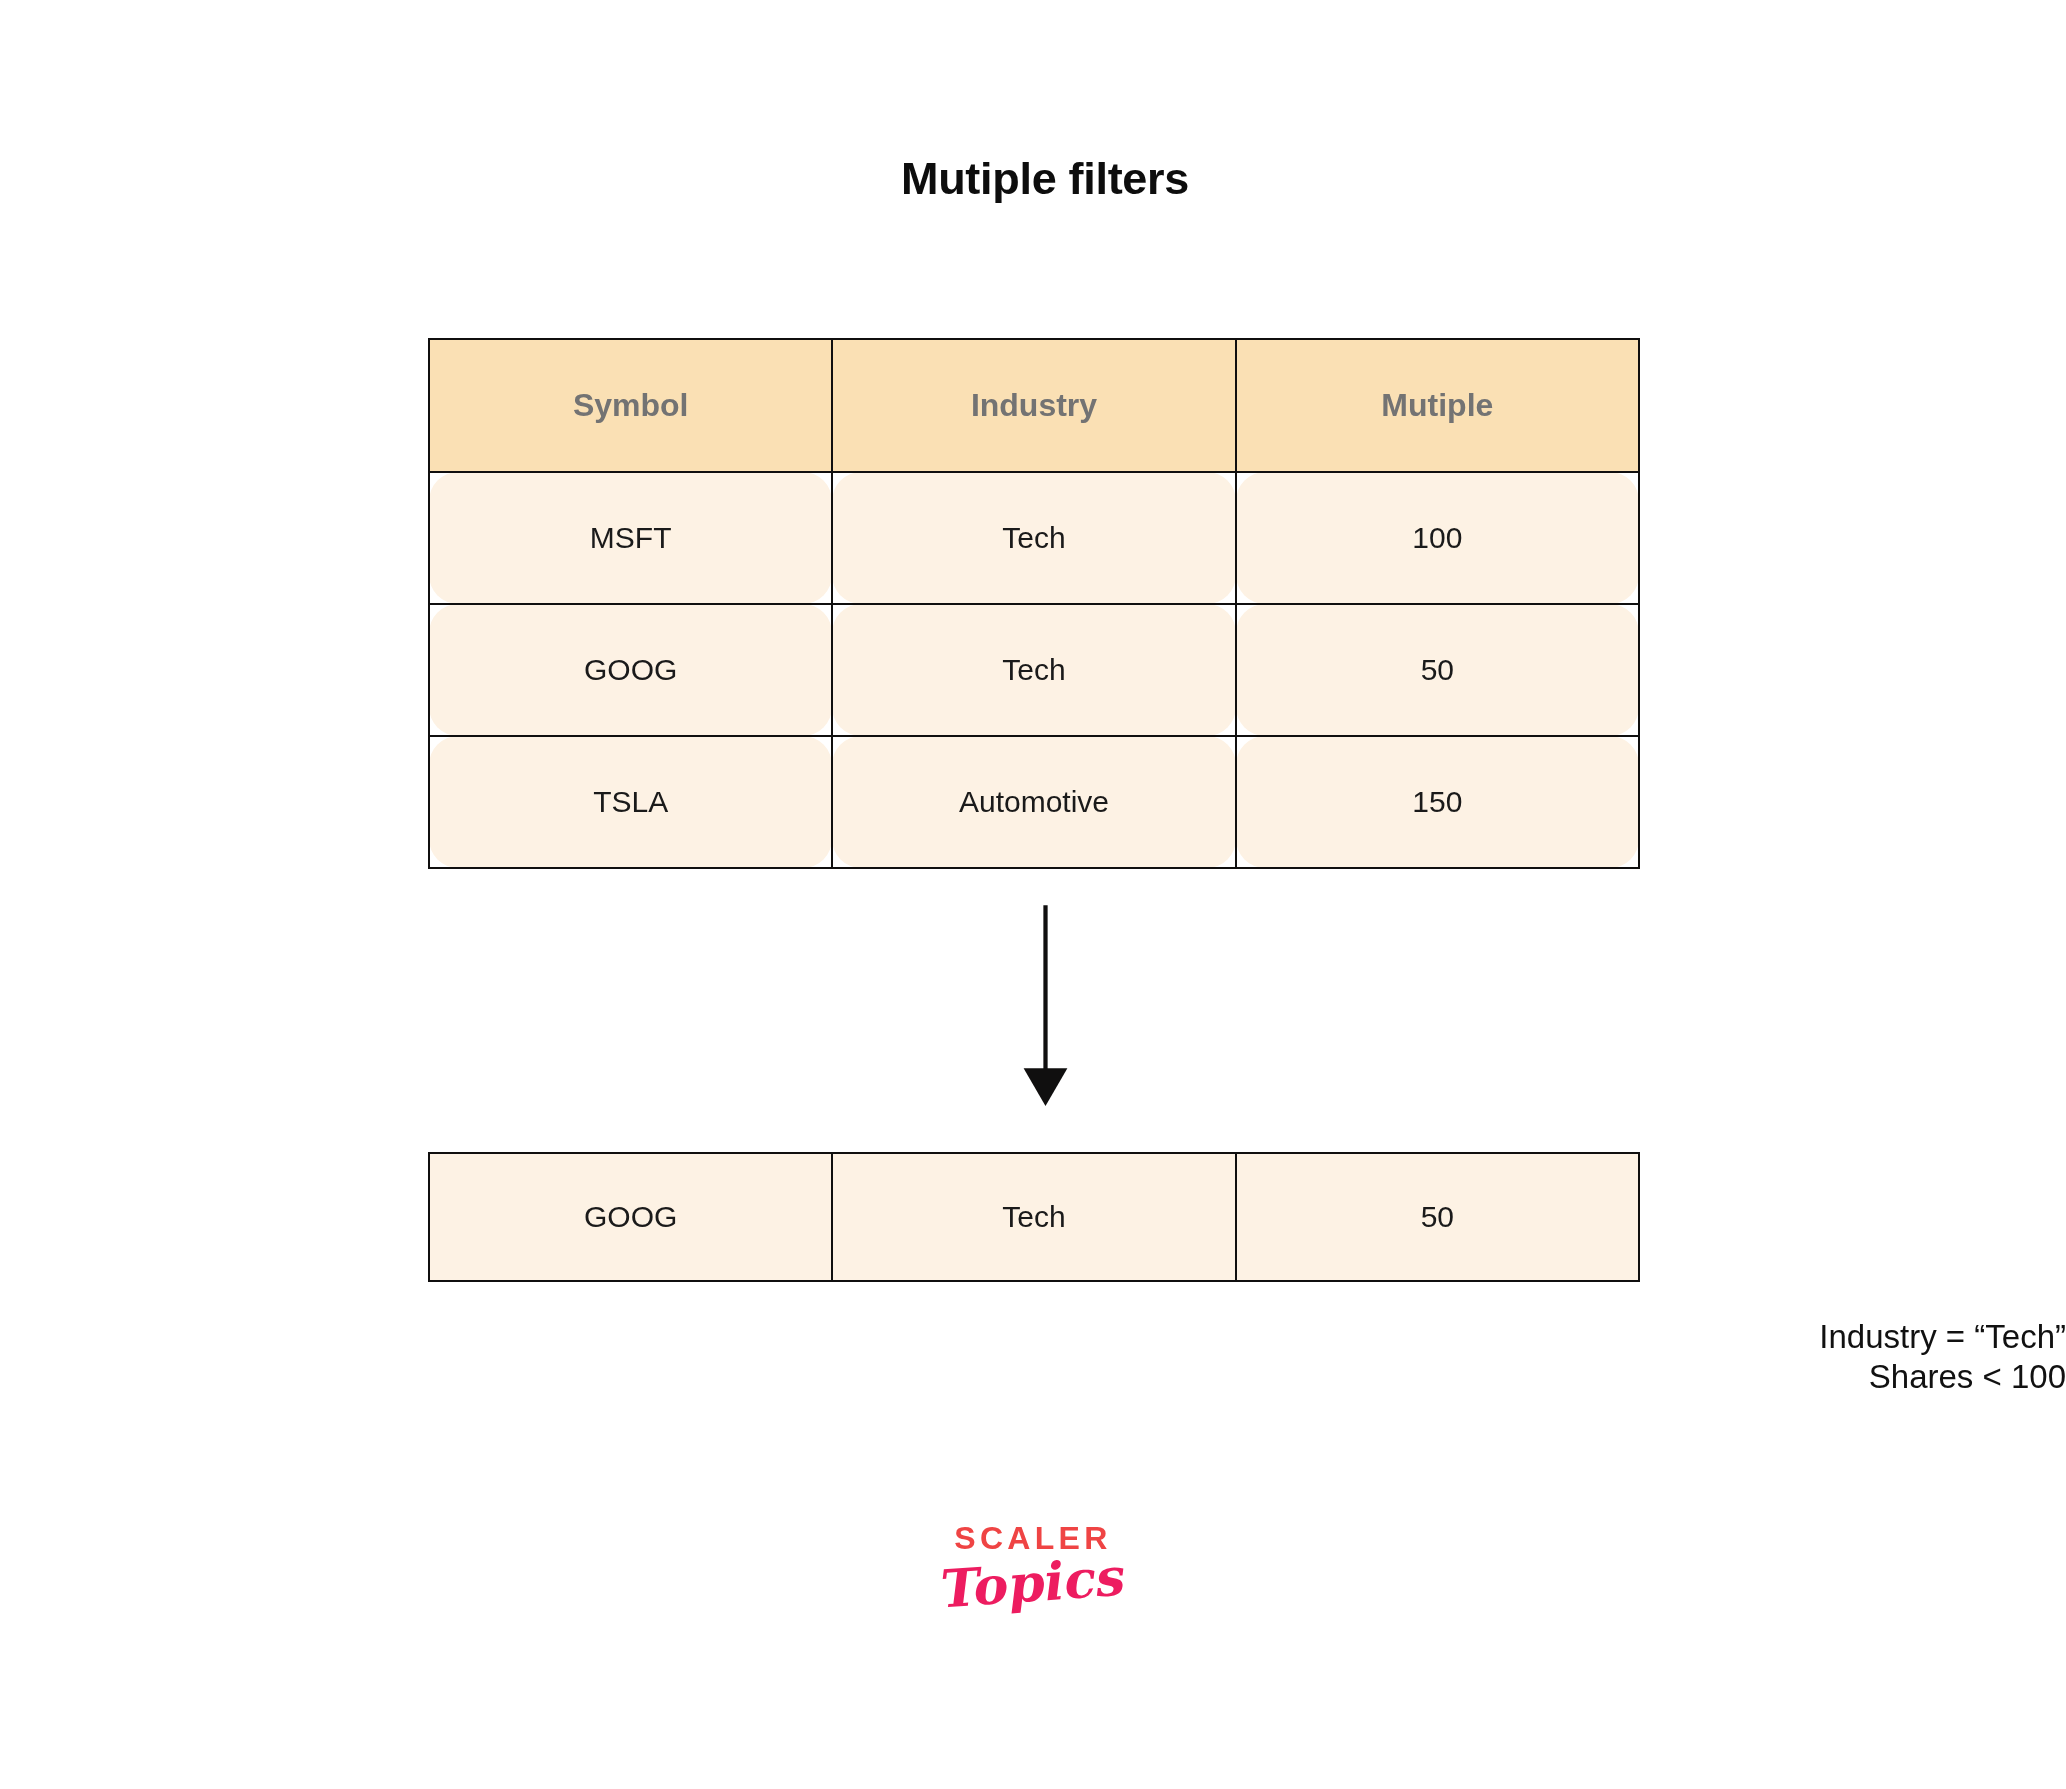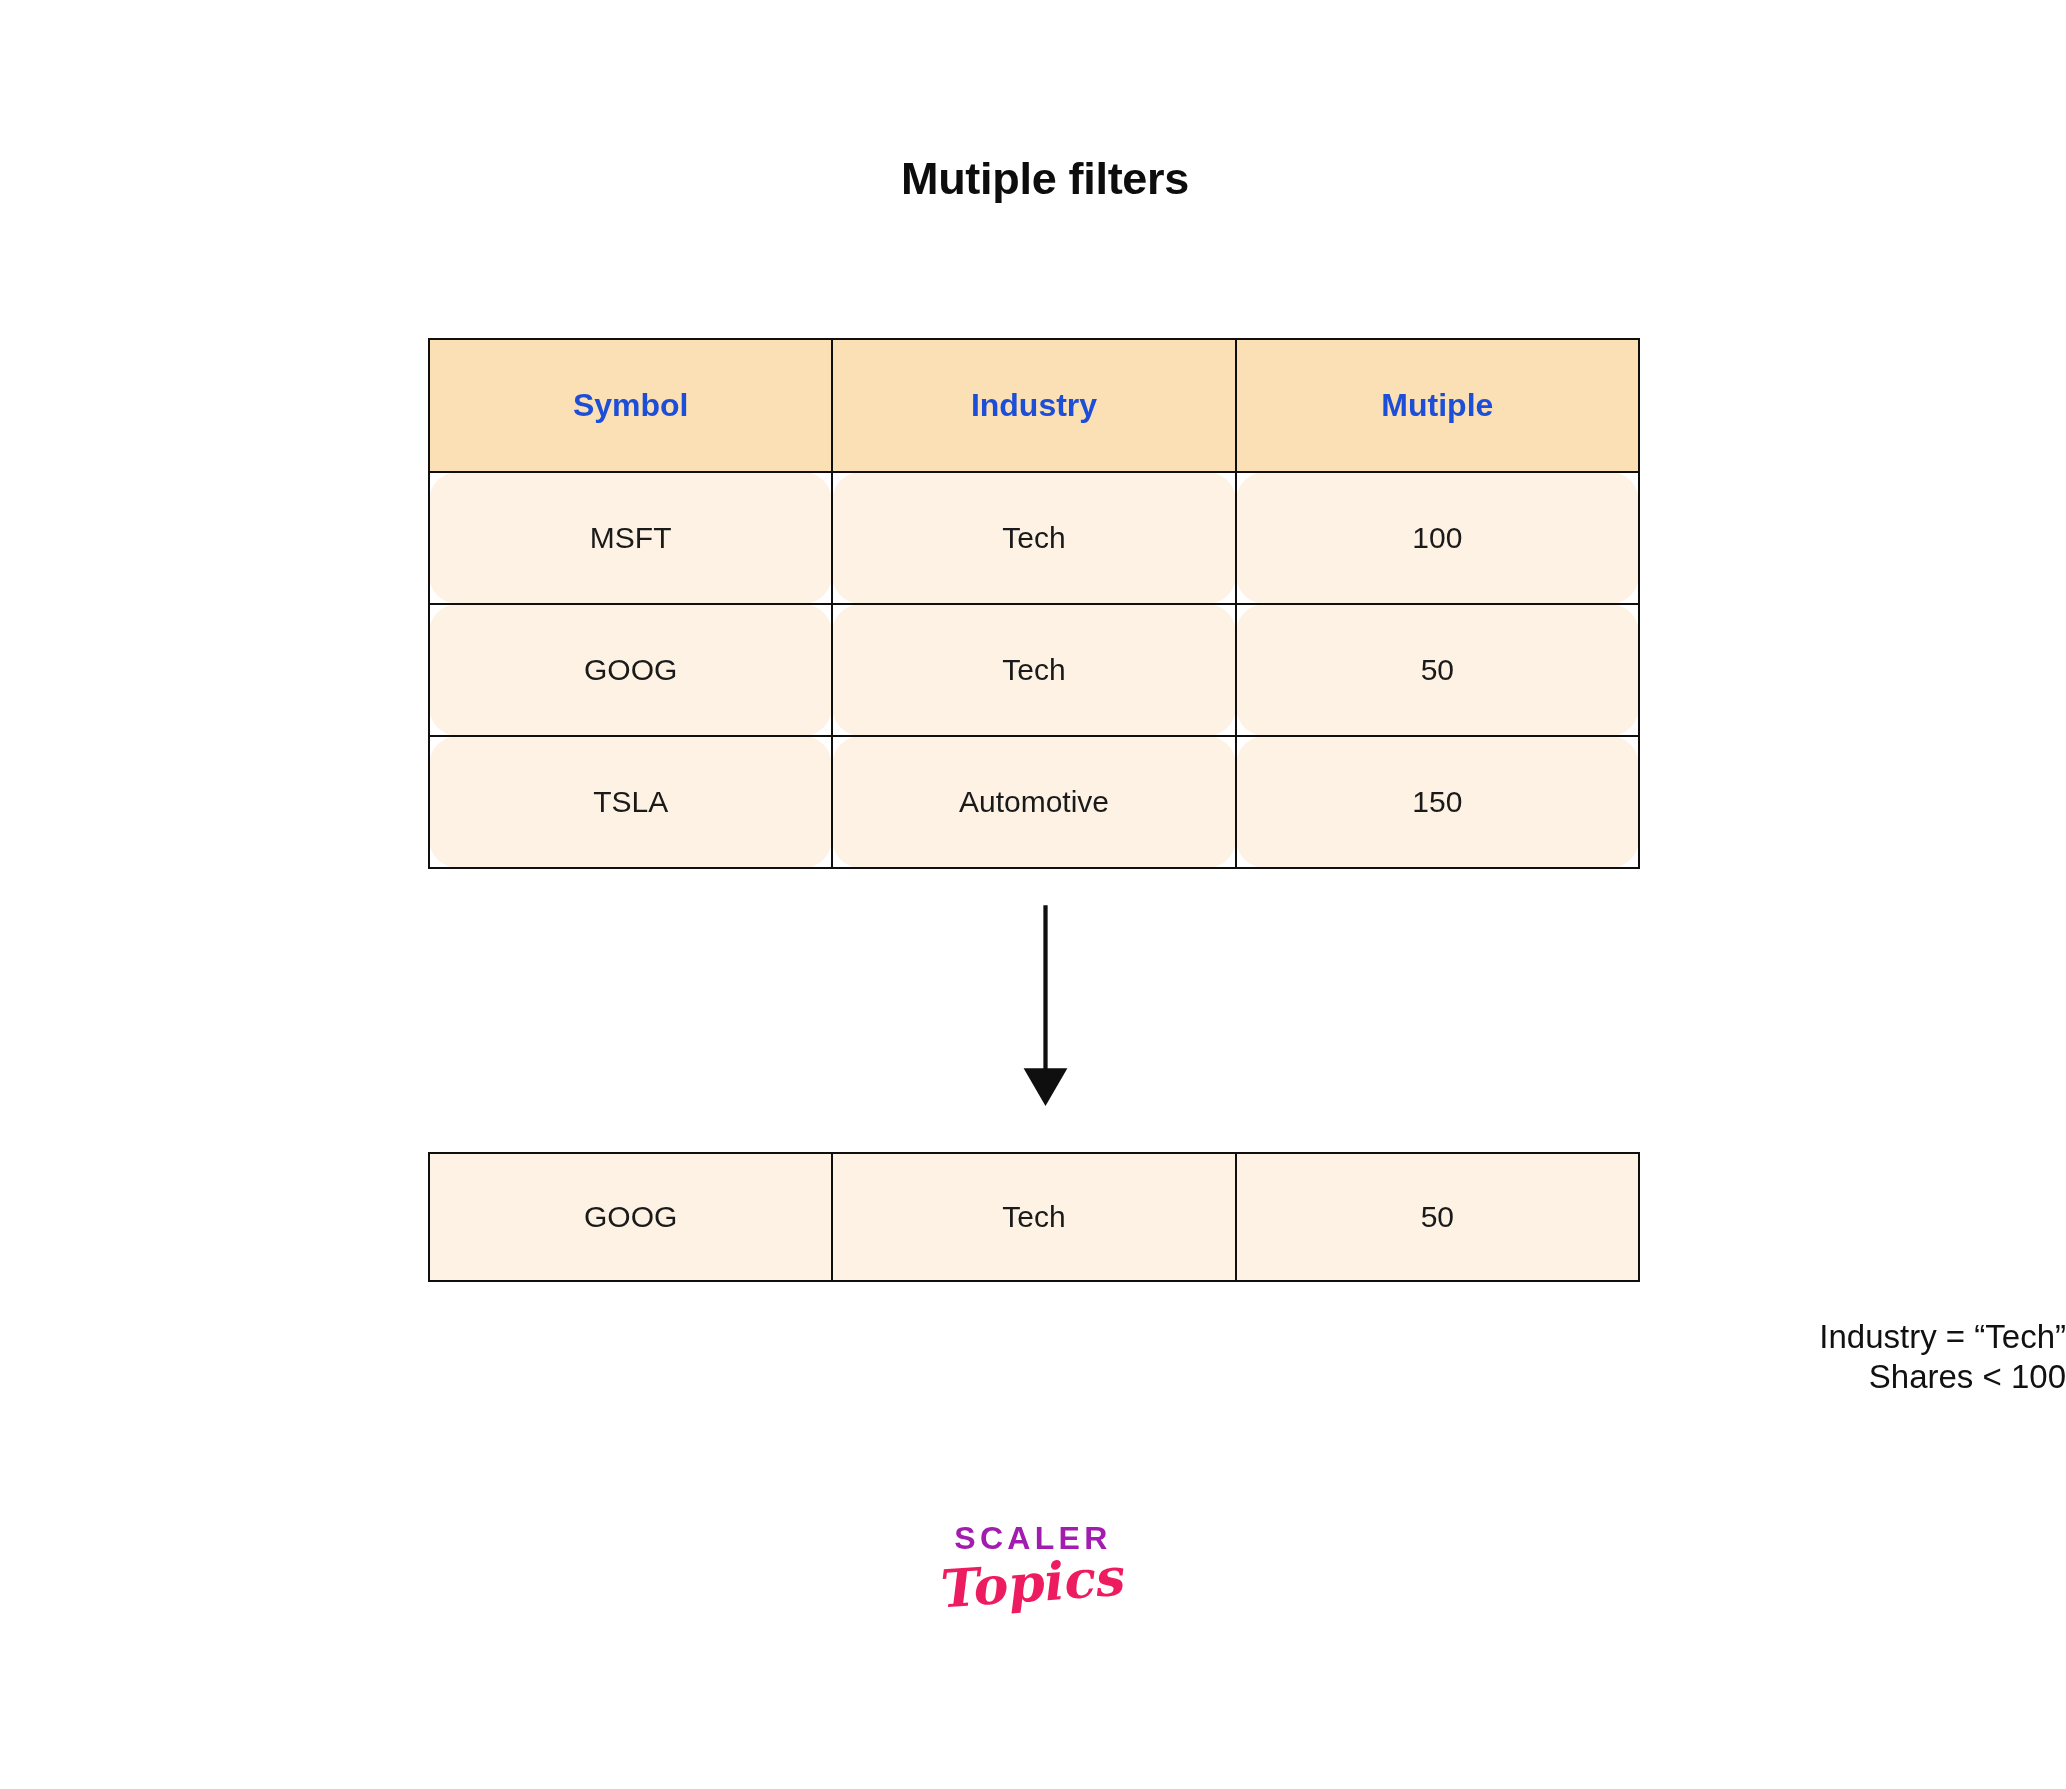--- a/index.html
+++ b/index.html
@@ -44,21 +44,21 @@
     border: 2.4px solid #100f0f;
     padding: 0;
     height: 130px;
     text-align: center;
     vertical-align: middle;
   }
   .source-table thead th {
     background: #fae0b4;
     font-size: 32px;
     font-weight: 700;
-    color: #1d4ed8;
+    color: #737373;
     height: 131px;
   }
   .source-table tbody td {
     background: #fdf2e4;
     font-size: 30px;
     font-weight: 400;
     color: #1a1a1a;
     border-radius: 29px;
   }
 
@@ -111,21 +111,21 @@
     left: 0;
     top: 1522px;
     width: 2066px;
     text-align: center;
   }
   .logo-scaler {
     display: block;
     font-size: 32px;
     font-weight: 700;
     letter-spacing: 4.3px;
-    color: #a21caf;
+    color: #ef4444;
     line-height: 1;
   }
   .logo-topics {
     display: block;
     margin-top: 2.4px;
     font-family: "DejaVu Serif", serif;
     font-style: italic;
     font-size: 52px;
     font-weight: 700;
     color: #ed1c60;

